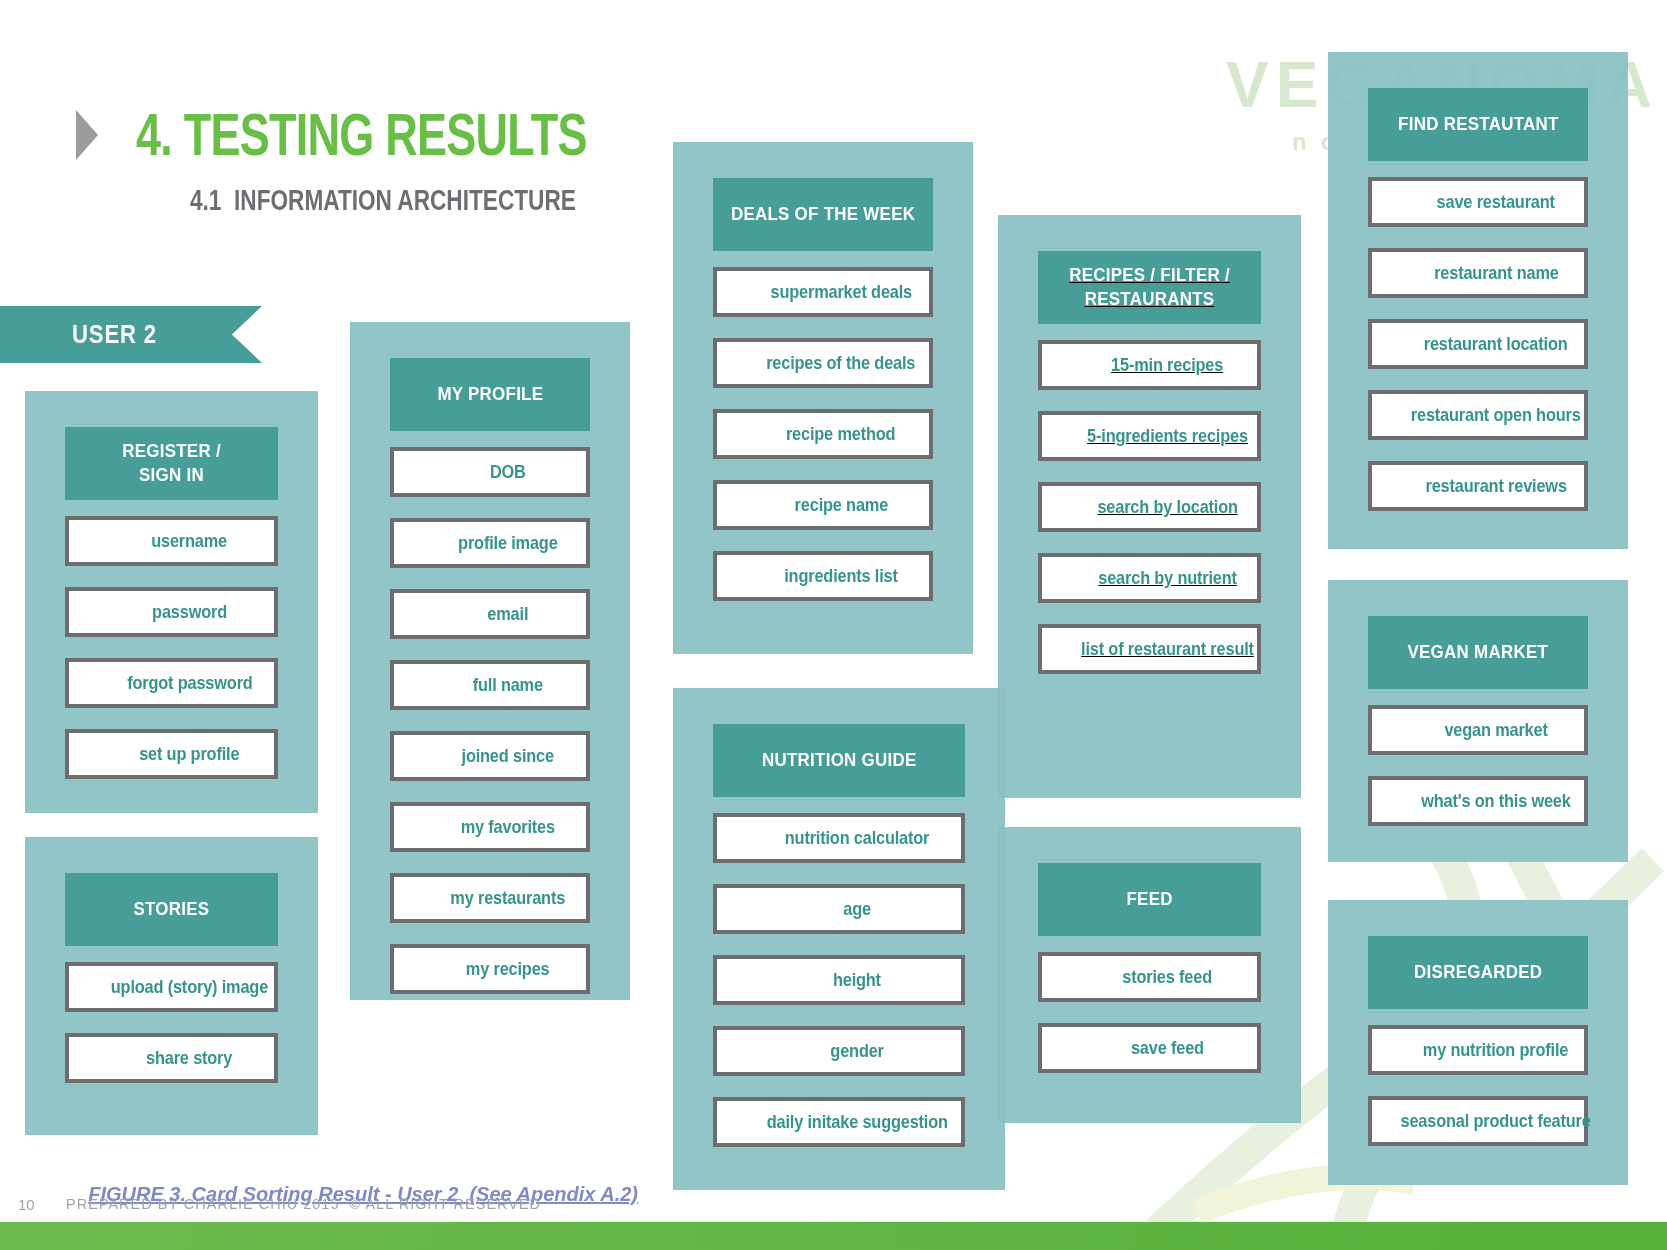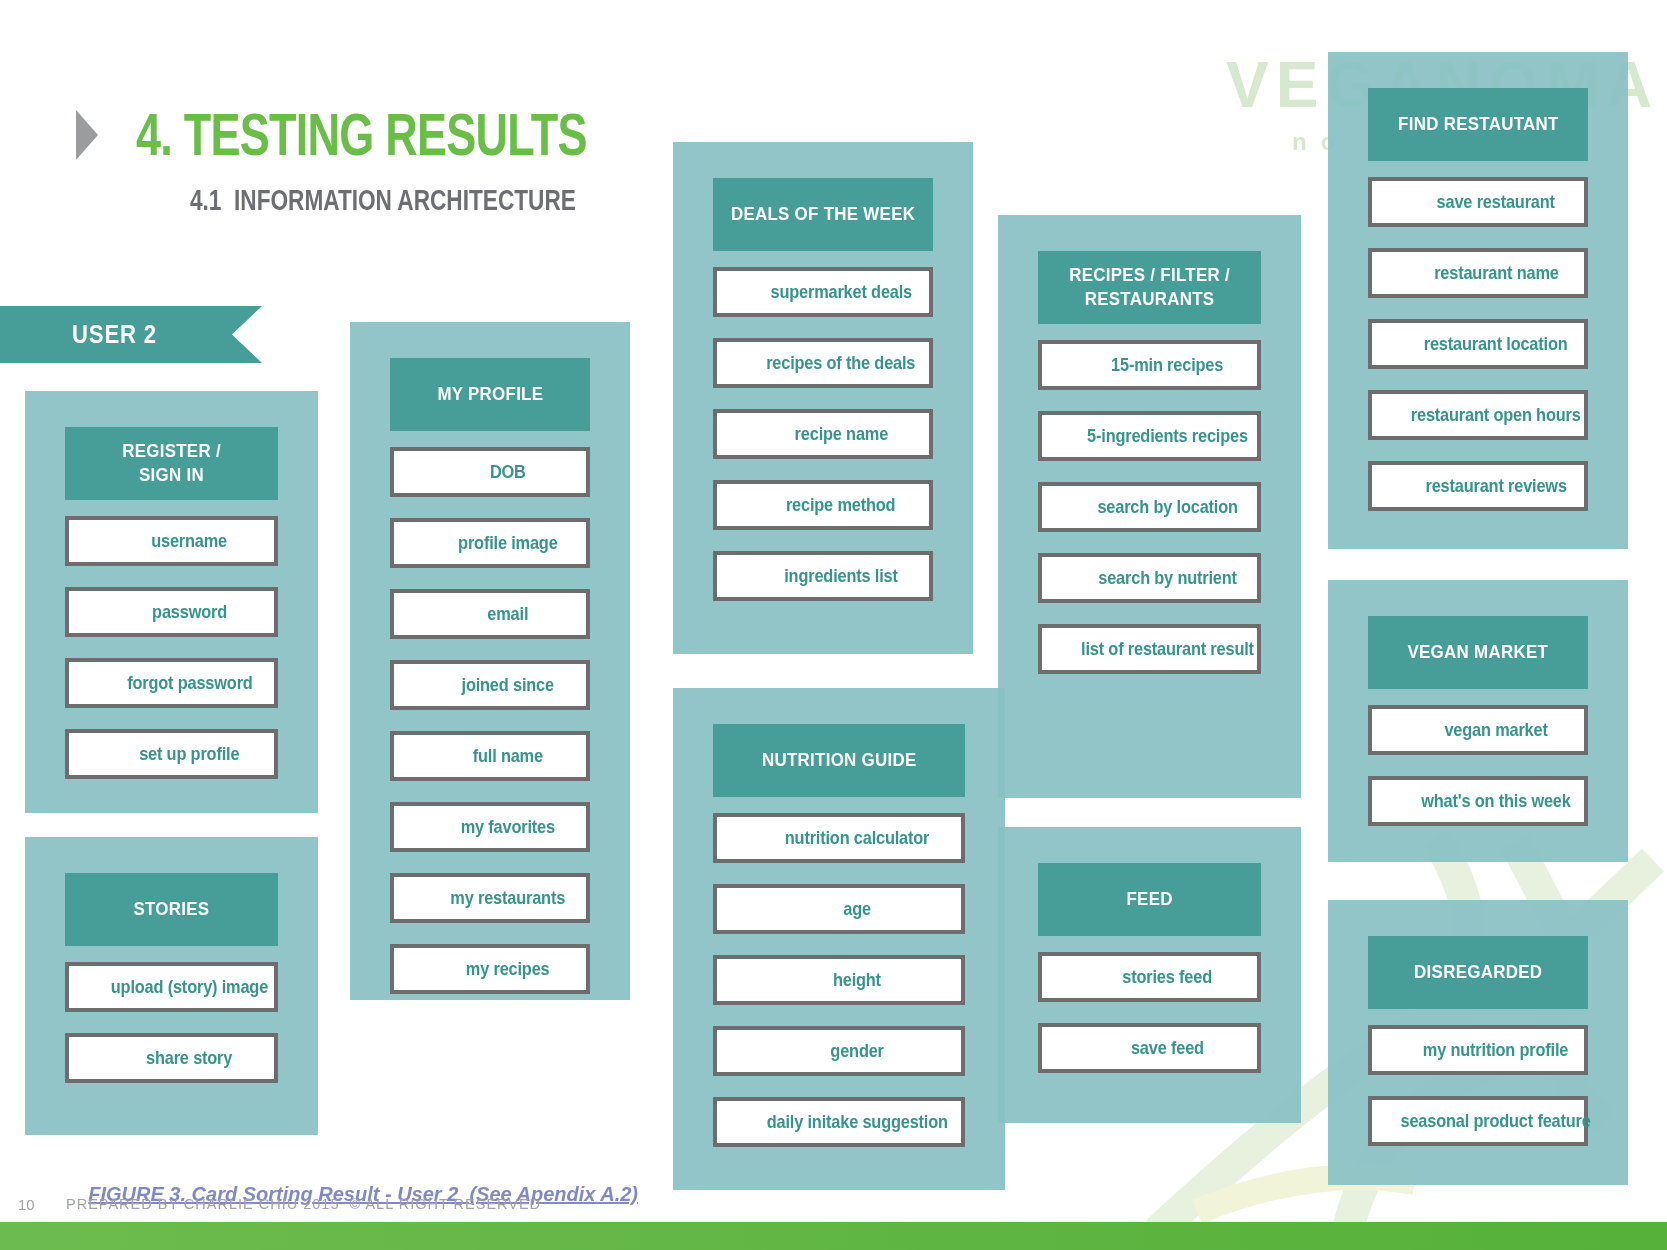--- a/index.html
+++ b/index.html
@@ -155,52 +155,52 @@
         <div class="card">
           <span>DOB</span>
         </div>
         <div class="card">
           <span>profile image</span>
         </div>
         <div class="card">
           <span>email</span>
         </div>
         <div class="card">
+          <span>full name</span>
+        </div>
+        <div class="card">
           <span>joined since</span>
         </div>
         <div class="card">
-          <span>full name</span>
-        </div>
-        <div class="card">
           <span>my favorites</span>
         </div>
         <div class="card">
           <span>my restaurants</span>
         </div>
         <div class="card">
           <span>my recipes</span>
         </div>
       </section>
       <section class="panel" style="left: 673px; top: 142px; width: 300px; height: 512px;">
         <div class="panel-header">
           <span>DEALS OF THE WEEK</span>
         </div>
         <div class="card">
           <span>supermarket deals</span>
         </div>
         <div class="card">
           <span>recipes of the deals</span>
         </div>
         <div class="card">
+          <span>recipe method</span>
+        </div>
+        <div class="card">
           <span>recipe name</span>
         </div>
         <div class="card">
-          <span>recipe method</span>
-        </div>
-        <div class="card">
           <span>ingredients list</span>
         </div>
       </section>
       <section class="panel" style="left: 673px; top: 688px; width: 332px; height: 502px;">
         <div class="panel-header">
           <span>NUTRITION GUIDE</span>
         </div>
         <div class="card">
           <span>nutrition calculator</span>
         </div>
@@ -210,21 +210,21 @@
         <div class="card">
           <span>height</span>
         </div>
         <div class="card">
           <span>gender</span>
         </div>
         <div class="card">
           <span>daily initake suggestion</span>
         </div>
       </section>
-      <section class="panel" style="left: 998px; top: 215px; width: 303px; height: 583px;">
+      <section class="panel" style="left: 998px; top: 215px; width: 303px; height: 583px; text-decoration: underline;">
         <div class="panel-header">
           <span>RECIPES / FILTER /
 RESTAURANTS</span>
         </div>
         <div class="card">
           <span>15-min recipes</span>
         </div>
         <div class="card">
           <span>5-ingredients recipes</span>
         </div>

